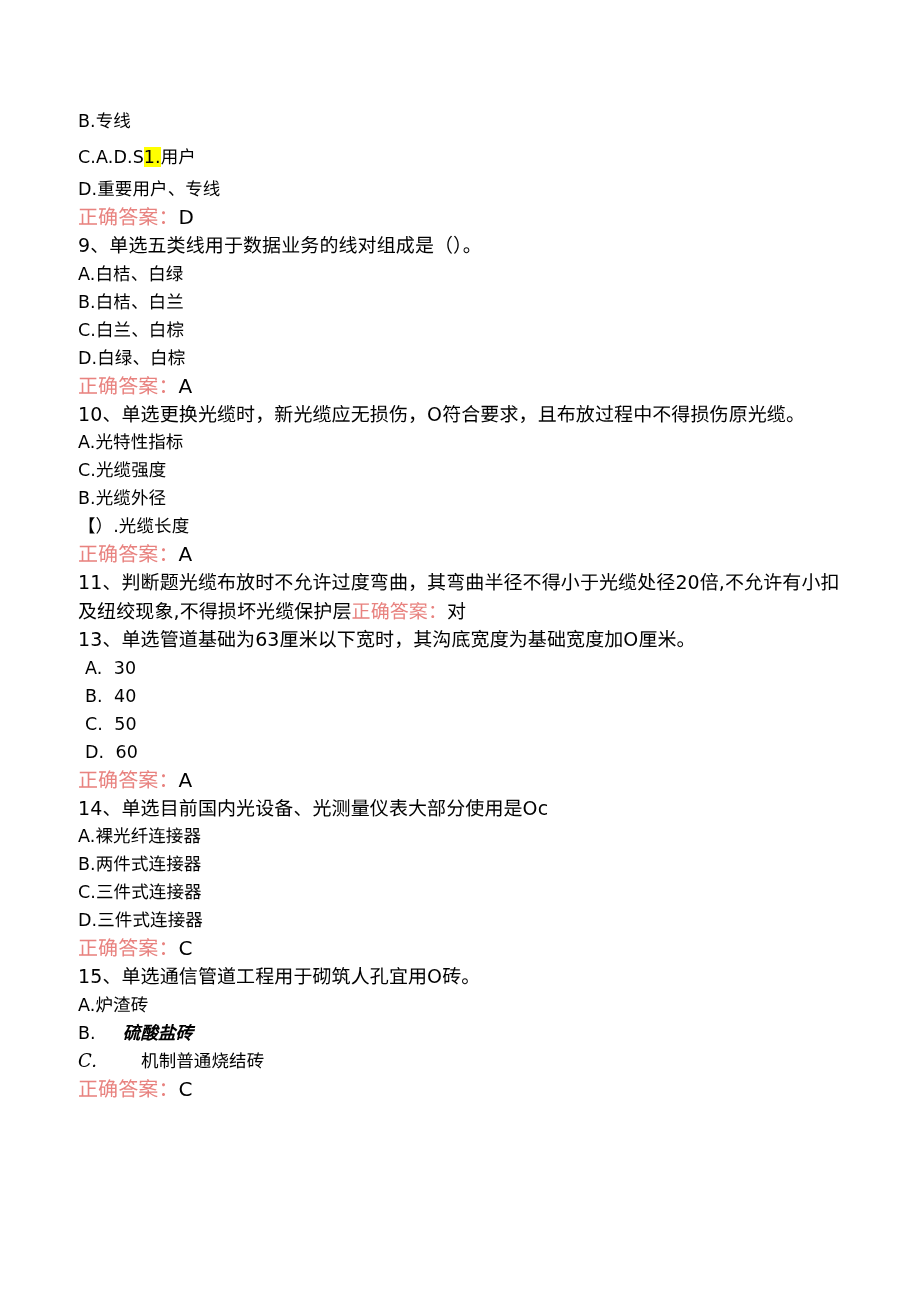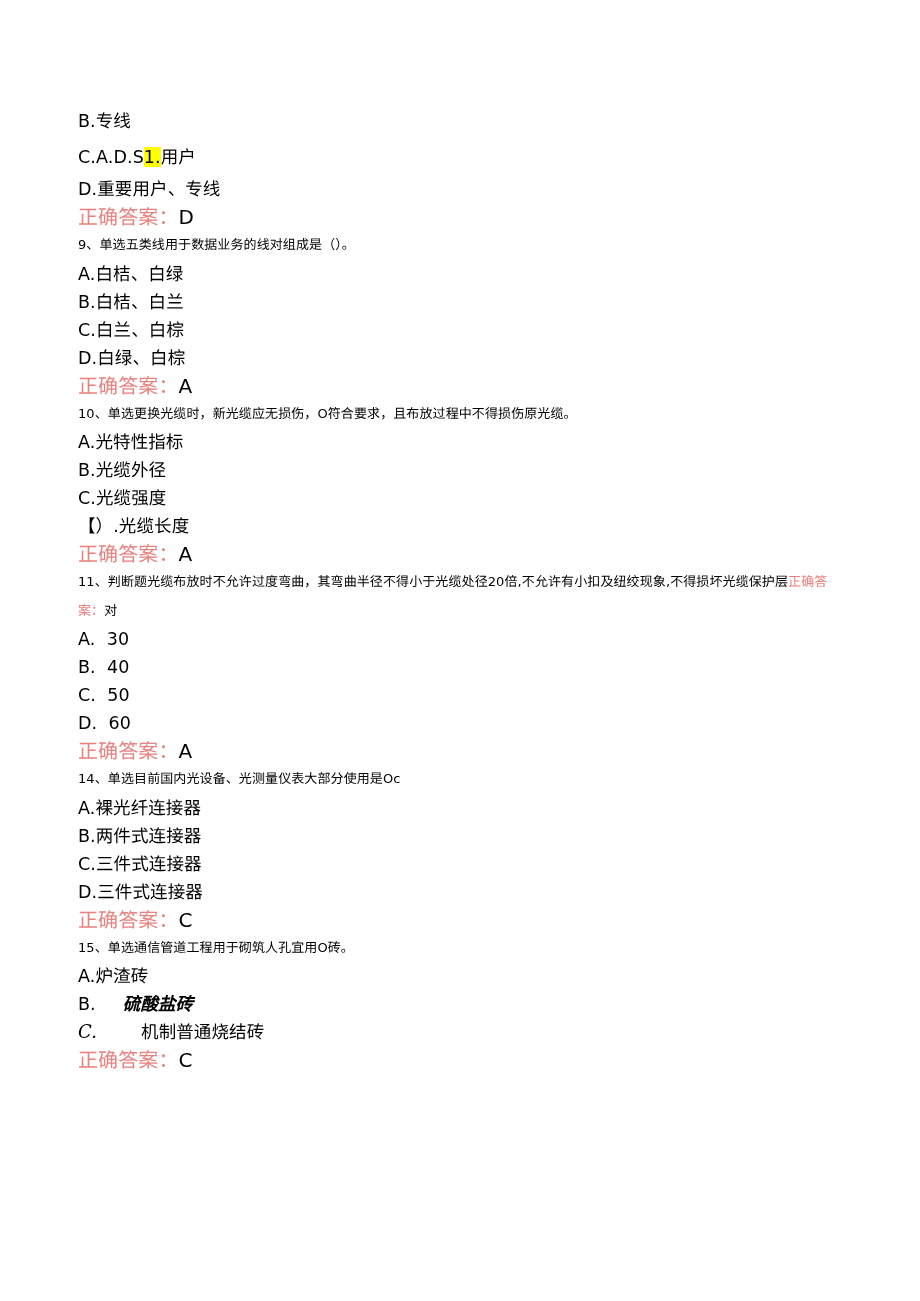--- a/index.html
+++ b/index.html
@@ -37,21 +37,21 @@
     letter-spacing: 0.1px;
     word-break: break-all;
   }
 
   
   .opt {
     font-size: 17.5px;
     line-height: 28px;
   }
   .stem {
-    font-size: 13px;
+    font-size: 19px;
     line-height: 28.5px;
   }
 
   
   .lead-lg { line-height: 36px; }
 
   .q-block { margin: 0; padding: 0; }
 
   
   .ans-label {
@@ -80,21 +80,21 @@
     font-family: "DejaVu Serif", "Liberation Serif", serif;
     font-size: 18px;
   }
   
   .serif-up {
     font-family: "DejaVu Serif", "Liberation Serif", serif;
     font-style: normal;
     margin-left: 44px;
   }
 
-  .sp { white-space: pre; }
+  .sp { white-space: pre; margin-left: 7px; }
 </style>
 </head>
 <body>
 
 <div class="page">
   <div class="doc-body">
 
     <div class="q-block">
 
       <div class="line opt lead-lg">B.专线</div>
@@ -111,32 +111,33 @@
       <div class="line opt">A.白桔、白绿</div>
       <div class="line opt">B.白桔、白兰</div>
       <div class="line opt">C.白兰、白棕</div>
       <div class="line opt">D.白绿、白棕</div>
       <div class="line"><span class="ans-label">正确答案：</span><span class="ans-value">A</span></div>
     </div>
 
     <div class="q-block">
       <div class="line stem">10、单选更换光缆时，新光缆应无损伤，O符合要求，且布放过程中不得损伤原光缆。</div>
       <div class="line opt">A.光特性指标</div>
+      <div class="line opt">C.光缆强度</div>
       <div class="line opt">B.光缆外径</div>
-      <div class="line opt">C.光缆强度</div>
       <div class="line opt">【）.光缆长度</div>
       <div class="line"><span class="ans-label">正确答案：</span><span class="ans-value">A</span></div>
     </div>
 
     <div class="q-block">
       <div class="line stem"><span>11、判断题光缆布放时不允许过度弯曲，其弯曲半径不得小于光缆处径20倍,不允许有小扣及纽绞现象,不得损坏光缆保护层</span><span class="ans-label">正确答案：</span><span class="ans-value">对</span></div>
     </div>
 
 
     <div class="q-block">
+      <div class="line stem">13、单选管道基础为63厘米以下宽时，其沟底宽度为基础宽度加O厘米。</div>
       <div class="line opt sp">A.  30</div>
       <div class="line opt sp">B.  40</div>
       <div class="line opt sp">C.  50</div>
       <div class="line opt sp">D.  60</div>
       <div class="line"><span class="ans-label">正确答案：</span><span class="ans-value">A</span></div>
     </div>
 
     <div class="q-block">
       <div class="line stem">14、单选目前国内光设备、光测量仪表大部分使用是Oc</div>
       <div class="line opt">A.裸光纤连接器</div>

